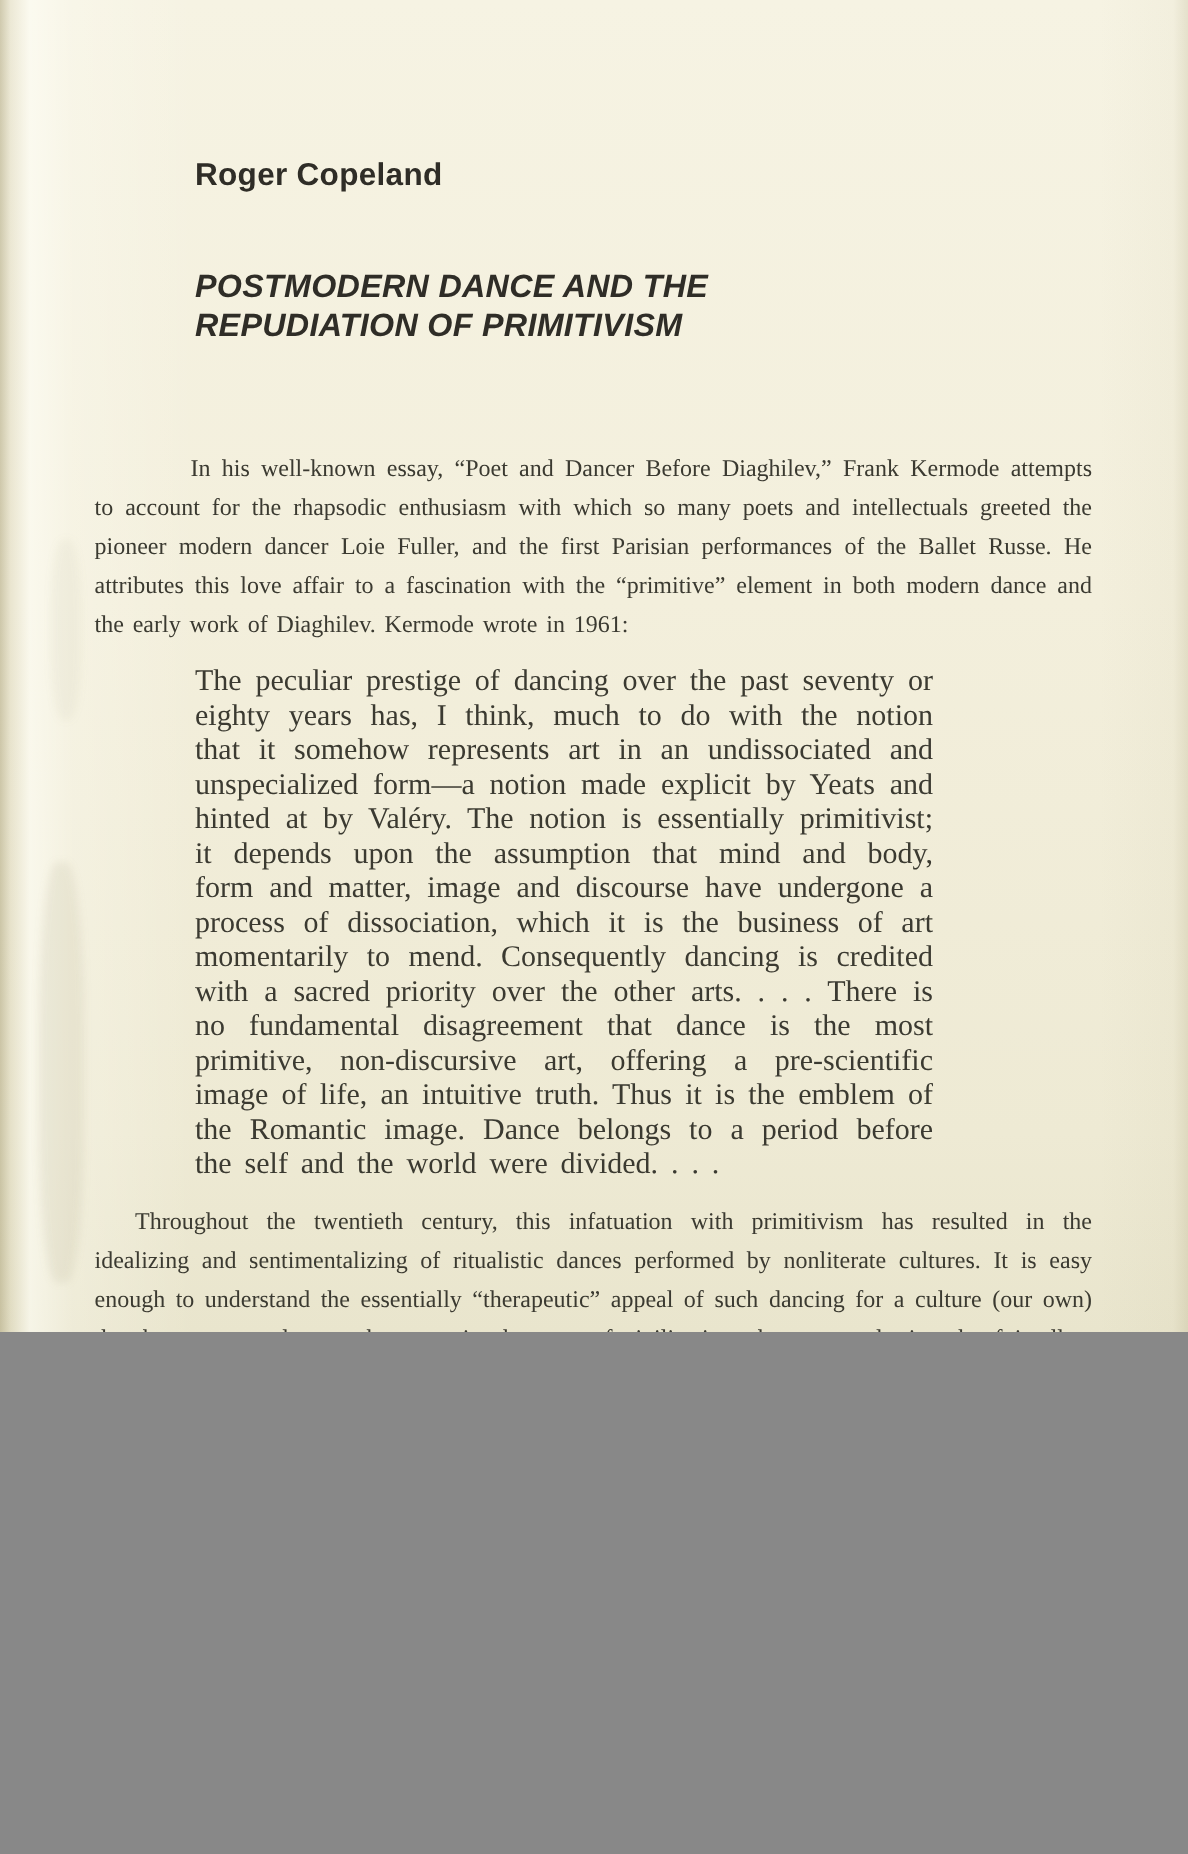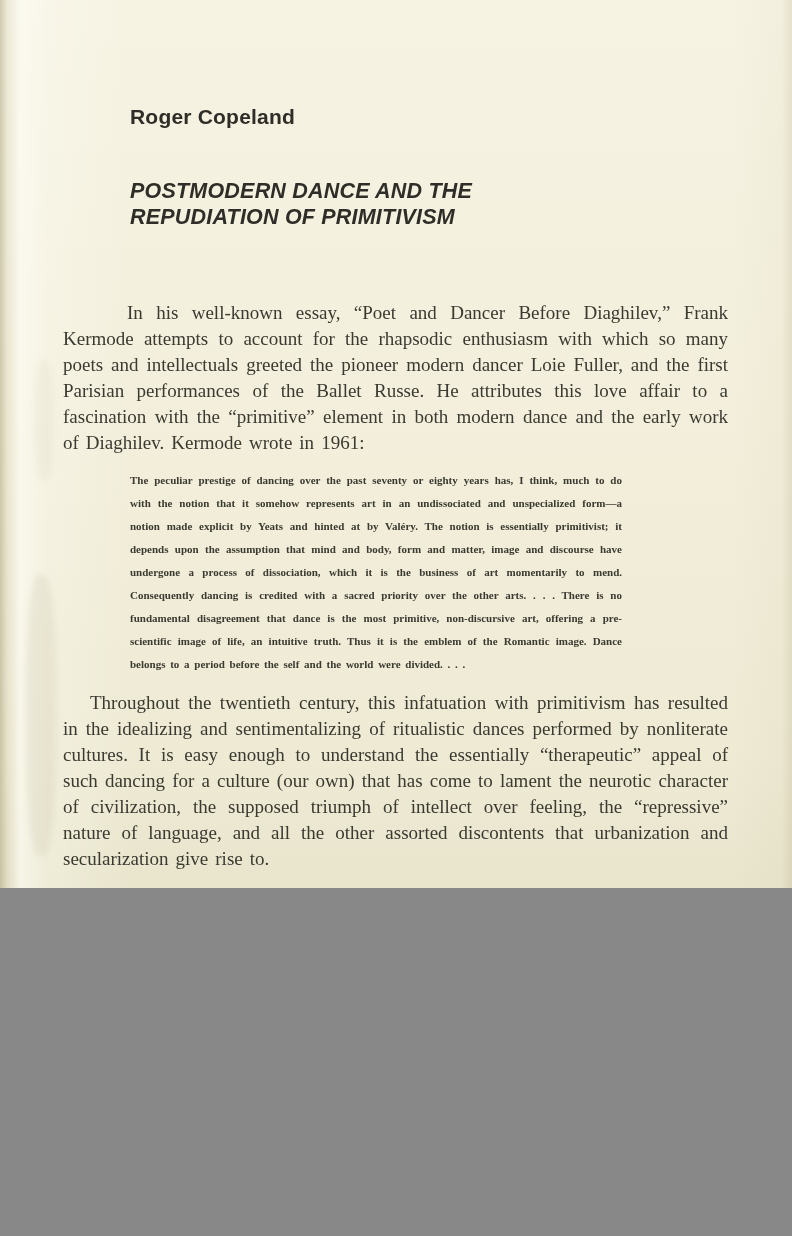--- a/index.html
+++ b/index.html
@@ -43,40 +43,39 @@
     font-family: "Liberation Sans", sans-serif;
     font-weight: 700;
     font-size: 21.5px;
     line-height: 26px;
     color: #2f2d27;
     letter-spacing: 0.2px;
   }
   .title span { display: block; font-style: italic; }
   .body-para {
     margin: 0 64px 0 63px;
-    font-size: 19px;
+    font-size: 16px;
     line-height: 26px;
     text-align: justify;
     word-spacing: 0.12em;
   }
   .para-opening {
     margin-top: 70px;
     text-indent: 64px;
   }
   .para-indent {
     text-indent: 27px;
     font-family: Liberation Serif, serif;
   }
   .block-quote {
     margin: 13px 170px 14px 130px;
-    font-size: 11px;
+    font-size: 20px;
     line-height: 23px;
     text-align: justify;
     word-spacing: 0.18em;
-    font-weight: bold;
   }
   .smudge {
     position: absolute;
     pointer-events: none;
     filter: blur(3px);
     border-radius: 40%;
   }
   .smudge-1 { left: 26px; top: 575px; width: 30px; height: 280px; background: rgba(125,115,70,0.09); }
   .smudge-2 { left: 20px; top: 1080px; width: 34px; height: 100px; background: rgba(125,115,70,0.08); }
   .smudge-3 { left: 34px; top: 360px; width: 20px; height: 120px; background: rgba(125,115,70,0.05); }

